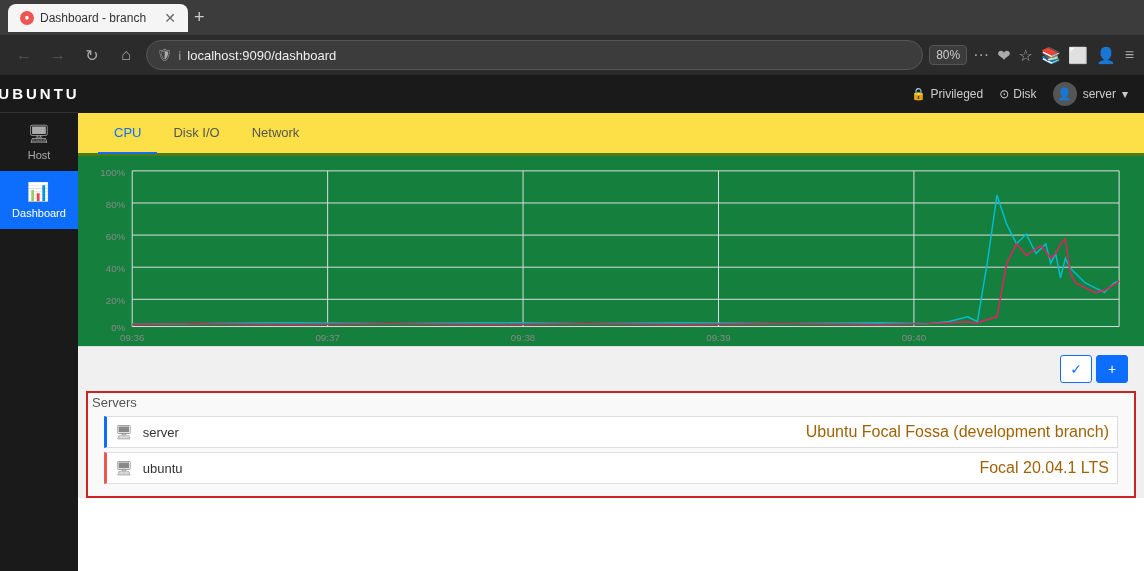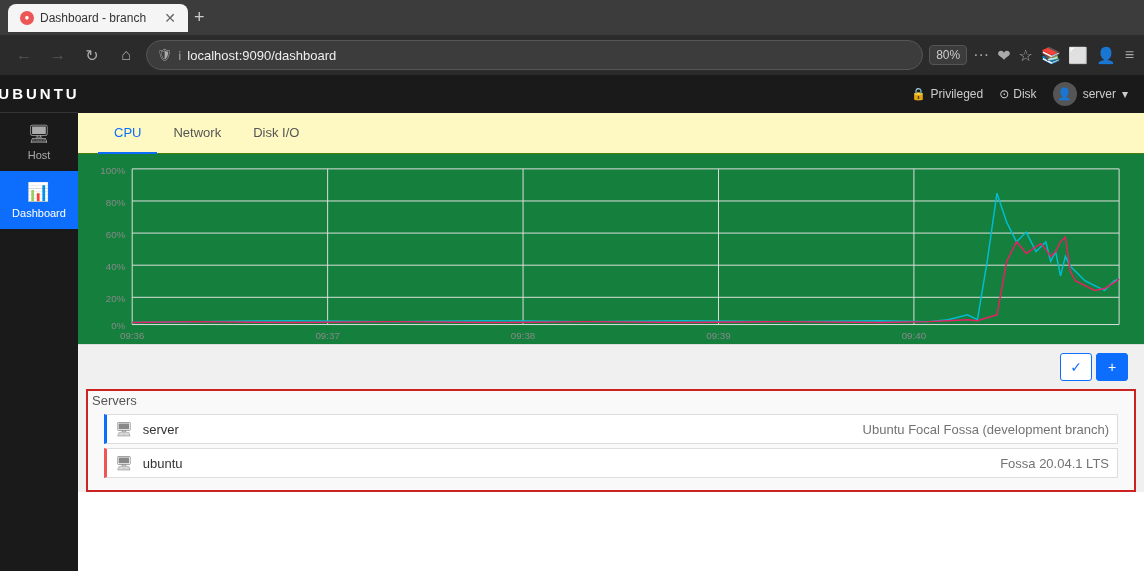--- a/index.html
+++ b/index.html
@@ -174,23 +174,23 @@
     .main-content {
       flex: 1;
       background: #fff;
       overflow: auto;
       padding: 0;
     }
 
     
     .chart-tabs {
       display: flex;
-      border-bottom: 1px solid #4d7c0f;
+      border-bottom: 3px solid #4d7c0f;
       padding: 0 20px;
-      background: #fef9c3;
+      background: #fde047;
     }
     .chart-tab {
       padding: 12px 16px;
       cursor: pointer;
       color: #555;
       font-size: 13px;
       border-bottom: 2px solid transparent;
       margin-bottom: -1px;
     }
     .chart-tab.active {
@@ -269,22 +269,22 @@
     .server-item-icon {
       color: #888;
       font-size: 14px;
     }
     .server-item-name {
       font-size: 13px;
       color: #333;
     }
     .server-item-desc {
       margin-left: auto;
-      font-size: 13px;
-      color: #737373;
+      font-size: 16px;
+      color: #a16207;
     }
 
     .servers-box {
       border: 2px solid #cc2222;
       margin: 0 8px 8px 8px;
       padding: 0;
       background: #f9f9f9;
     }
 
     .privileged-badge {
@@ -388,22 +388,22 @@
         <div class="user-avatar">👤</div>
         <span>server</span>
         <span>▾</span>
       </div>
     </div>
 
     <div class="main-content">
 
       <div class="chart-tabs">
         <div class="chart-tab active">CPU</div>
+        <div class="chart-tab">Disk I/O</div>
         <div class="chart-tab">Network</div>
-        <div class="chart-tab">Disk I/O</div>
       </div>
 
       <div class="chart-area">
         <div class="chart-container">
           <svg class="chart-svg" viewBox="0 0 1050 185" preserveAspectRatio="none">
 
             <text x="28" y="10" font-size="10" fill="#888" text-anchor="end">100%</text>
             <text x="28" y="43" font-size="10" fill="#888" text-anchor="end">80%</text>
             <text x="28" y="76" font-size="10" fill="#888" text-anchor="end">60%</text>
             <text x="28" y="109" font-size="10" fill="#888" text-anchor="end">40%</text>
@@ -452,20 +452,20 @@
 
             <div class="server-item selected">
               <span class="server-item-icon">🖥</span>
               <span class="server-item-name">server</span>
               <span class="server-item-desc">Ubuntu Focal Fossa (development branch)</span>
             </div>
 
             <div class="server-item ubuntu-item">
               <span class="server-item-icon">🖥</span>
               <span class="server-item-name">ubuntu</span>
-              <span class="server-item-desc">Fossa 20.04.1 LTS</span>
+              <span class="server-item-desc">Focal 20.04.1 LTS</span>
             </div>
           </div>
         </div>
       </div>
     </div>
   </div>
 </div>
 
 </body></html>

